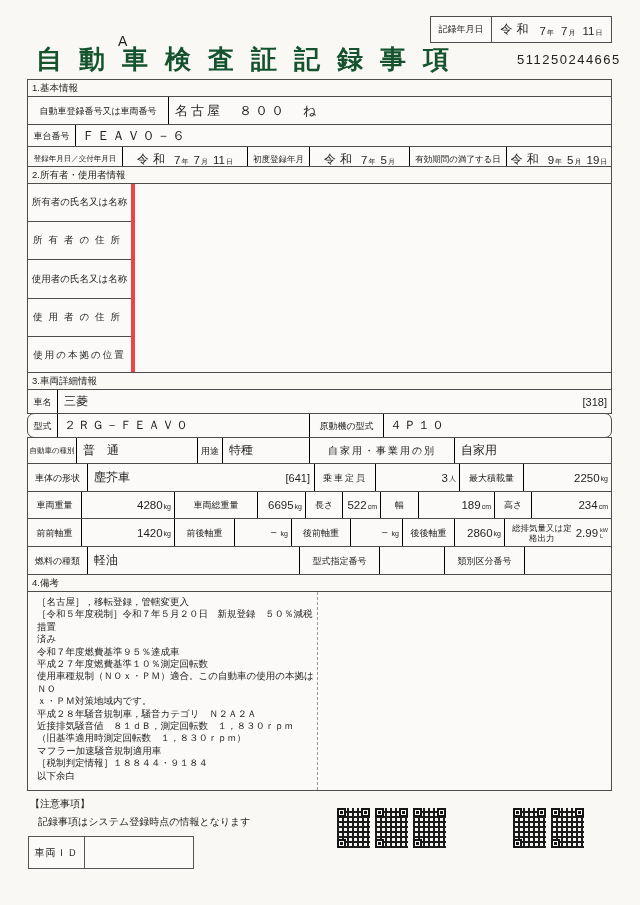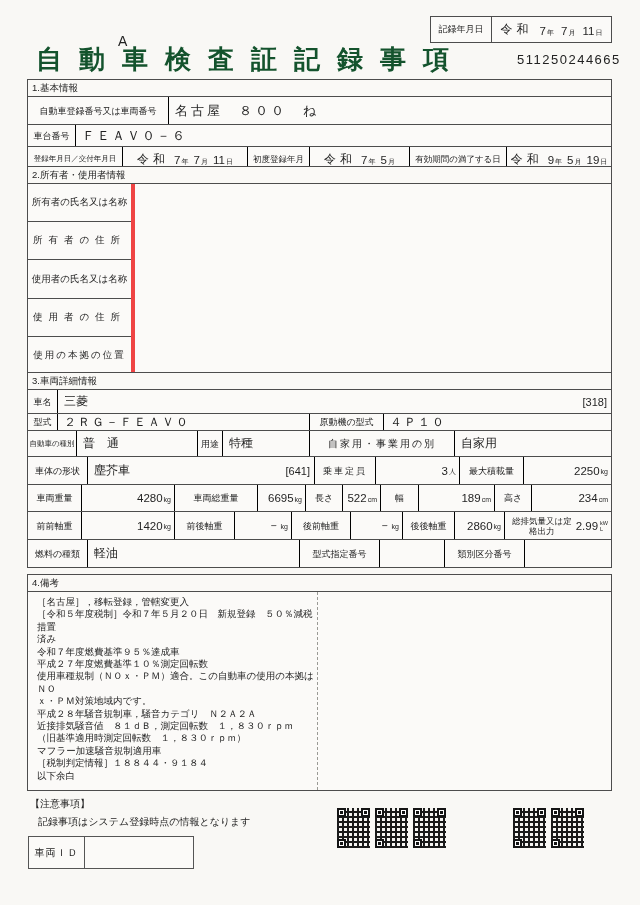--- a/index.html
+++ b/index.html
@@ -142,21 +142,21 @@
 
   <div class="sec" style="top:372px;">
     <div class="hdr">3.車両詳細情報</div>
     <div class="trow" style="height:25px;">
       <div class="c lab" style="width:30px;">車名</div>
       <div class="c val" style="flex:1;">
         <span>三菱</span>
         <span class="code">[318]</span>
       </div>
     </div>
-    <div class="trow" style="height:18px;">
+    <div class="trow" style="height:25px;border-radius:7px;">
       <div class="c lab" style="width:30px;">型式</div>
       <div class="c val ls2" style="width:252px;">２ＲＧ－ＦＥＡＶ０</div>
       <div class="c lab" style="width:74px;">原動機の型式</div>
       <div class="c val ls2" style="flex:1;">４Ｐ１０</div>
     </div>
     <div class="trow" style="height:27px;">
       <div class="c lab small-lab" style="width:49px;">自動車の種別</div>
       <div class="c val" style="width:121px;">普　通</div>
       <div class="c lab" style="width:25px;">用途</div>
       <div class="c val" style="width:87px;">特種</div>

